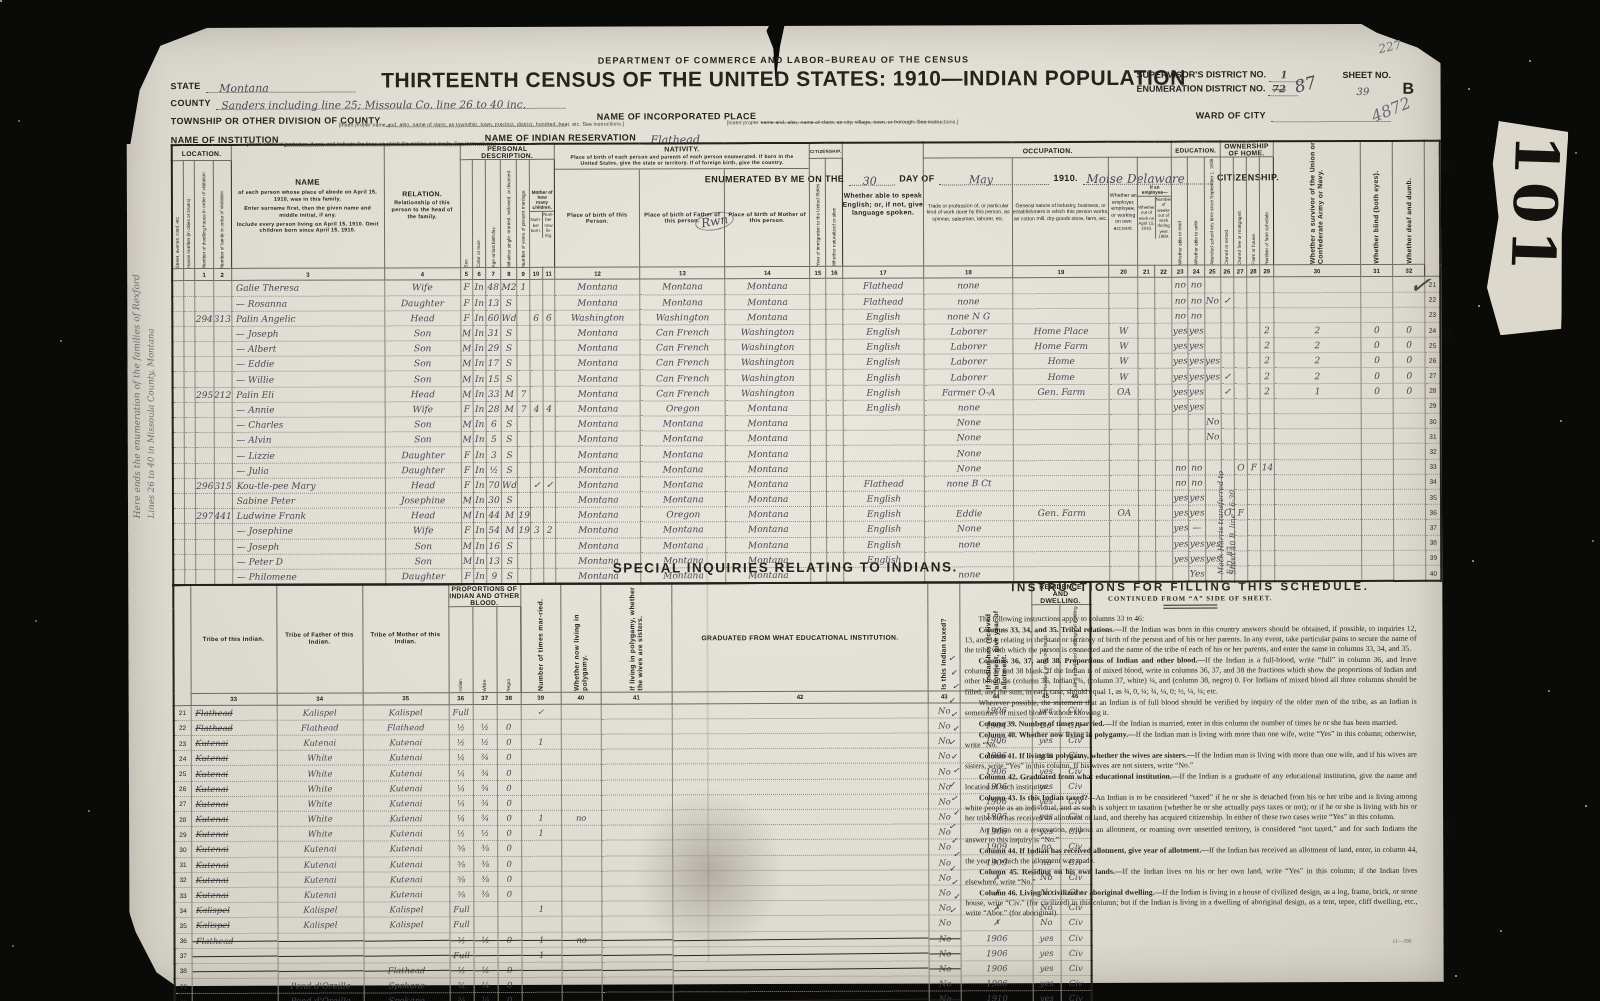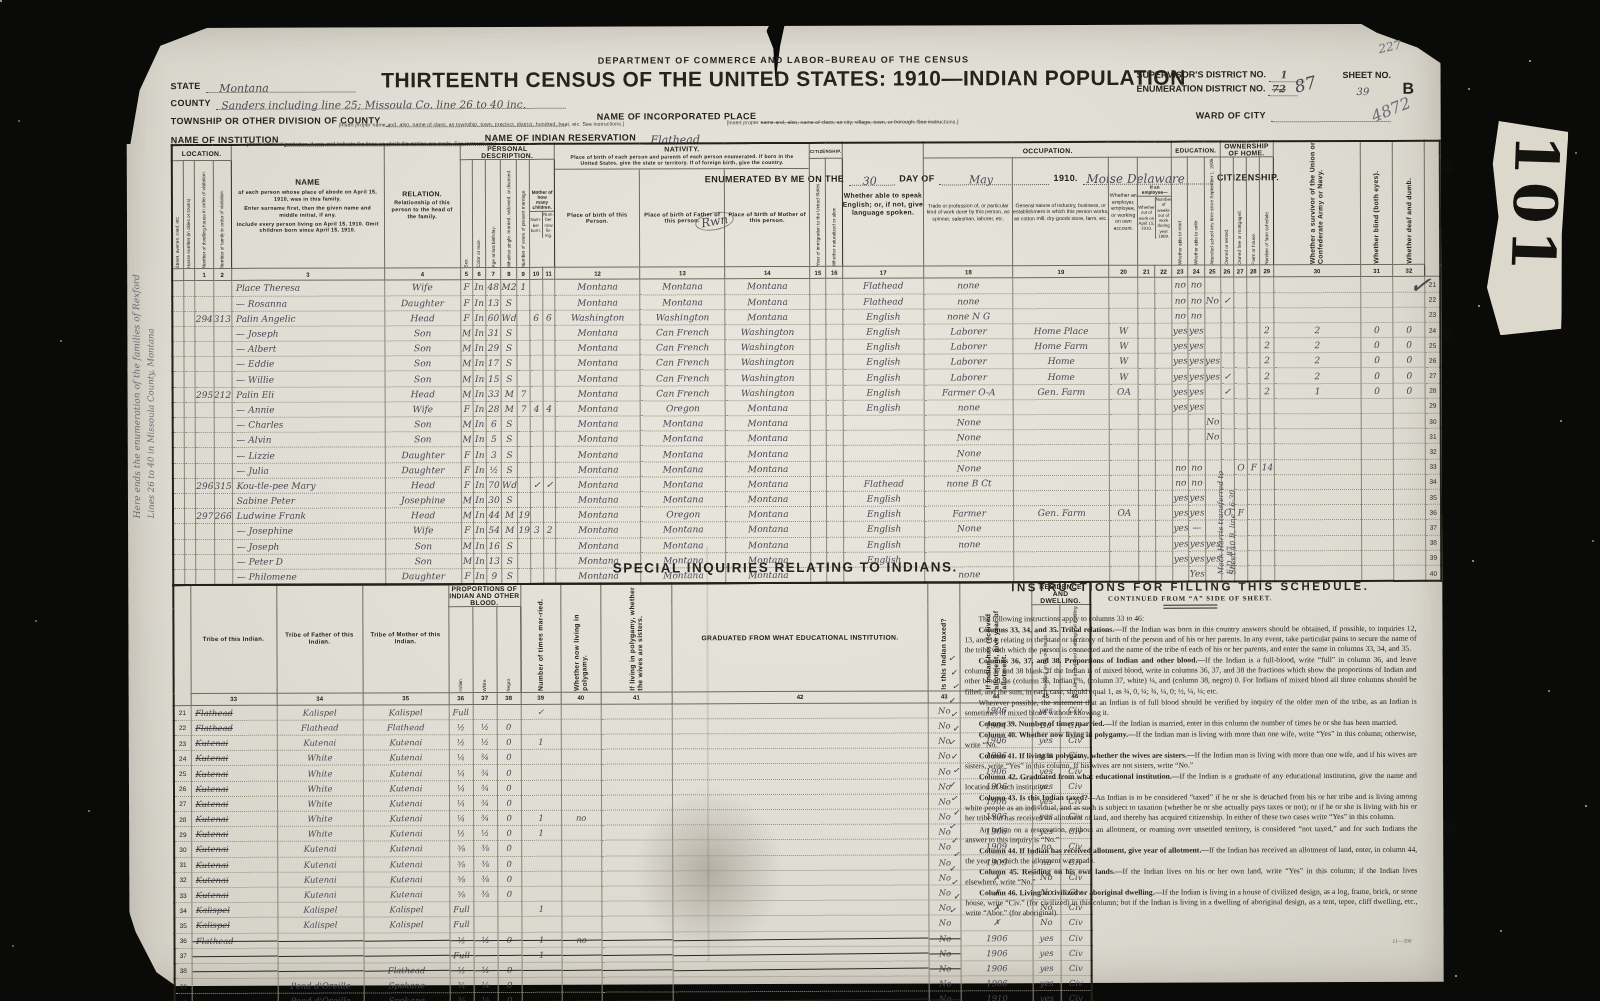--- a/index.html
+++ b/index.html
@@ -342,21 +342,21 @@
               <th>31</th>
               <th>32</th>
             </tr>
           </thead>
           <tbody>
             <tr>
               <td class=""><span class="hw hwv"></span></td>
               <td class=""><span class="hw hwv"></span></td>
               <td class=""><span class="hw hwv"></span></td>
               <td class=""><span class="hw hwv"></span></td>
-              <td class="gs name-cell"><span class="hw hwv">Place  Theresa</span></td>
+              <td class="gs name-cell"><span class="hw hwv">Galie  Theresa</span></td>
               <td class="gs"><span class="hw hwv">Wife</span></td>
               <td class="gs"><span class="hw hwv">F</span></td>
               <td class=""><span class="hw hwv">In</span></td>
               <td class=""><span class="hw hwv">48</span></td>
               <td class=""><span class="hw hwv">M2</span></td>
               <td class=""><span class="hw hwv">1</span></td>
               <td class="gs"><span class="hw hwv"></span></td>
               <td class=""><span class="hw hwv"></span></td>
               <td class="gs"><span class="hw hwv">Montana</span></td>
               <td class=""><span class="hw hwv">Montana</span></td>
@@ -896,37 +896,37 @@
               <td class=""><span class="hw hwv"></span></td>
               <td class="gs"><span class="hw hwv"></span></td>
               <td class=""><span class="hw hwv"></span></td>
               <td class=""><span class="hw hwv"></span></td>
               <td class="rn gs">35</td>
             </tr>
             <tr>
               <td class=""><span class="hw hwv"></span></td>
               <td class=""><span class="hw hwv"></span></td>
               <td class=""><span class="hw hwv">297</span></td>
-              <td class=""><span class="hw hwv">266</span></td>
+              <td class=""><span class="hw hwv">441</span></td>
               <td class="gs name-cell"><span class="hw hwv">Ludwine  Frank</span></td>
               <td class="gs"><span class="hw hwv">Head</span></td>
               <td class="gs"><span class="hw hwv">M</span></td>
               <td class=""><span class="hw hwv">In</span></td>
               <td class=""><span class="hw hwv">44</span></td>
               <td class=""><span class="hw hwv">M</span></td>
               <td class=""><span class="hw hwv">19</span></td>
               <td class="gs"><span class="hw hwv"></span></td>
               <td class=""><span class="hw hwv"></span></td>
               <td class="gs"><span class="hw hwv">Montana</span></td>
               <td class=""><span class="hw hwv">Oregon</span></td>
               <td class=""><span class="hw hwv">Montana</span></td>
               <td class="gs"><span class="hw hwv"></span></td>
               <td class=""><span class="hw hwv"></span></td>
               <td class="gs"><span class="hw hwv">English</span></td>
-              <td class="gs"><span class="hw hwv">Farmer</span></td>
+              <td class="gs"><span class="hw hwv">Eddie</span></td>
               <td class=""><span class="hw hwv">Gen.  Farm</span></td>
               <td class=""><span class="hw hwv">OA</span></td>
               <td class=""><span class="hw hwv"></span></td>
               <td class=""><span class="hw hwv"></span></td>
               <td class="gs"><span class="hw hwv">yes</span></td>
               <td class=""><span class="hw hwv">yes</span></td>
               <td class=""><span class="hw hwv"></span></td>
               <td class="gs"><span class="hw hwv">O</span></td>
               <td class=""><span class="hw hwv">F</span></td>
               <td class=""><span class="hw hwv"></span></td>

